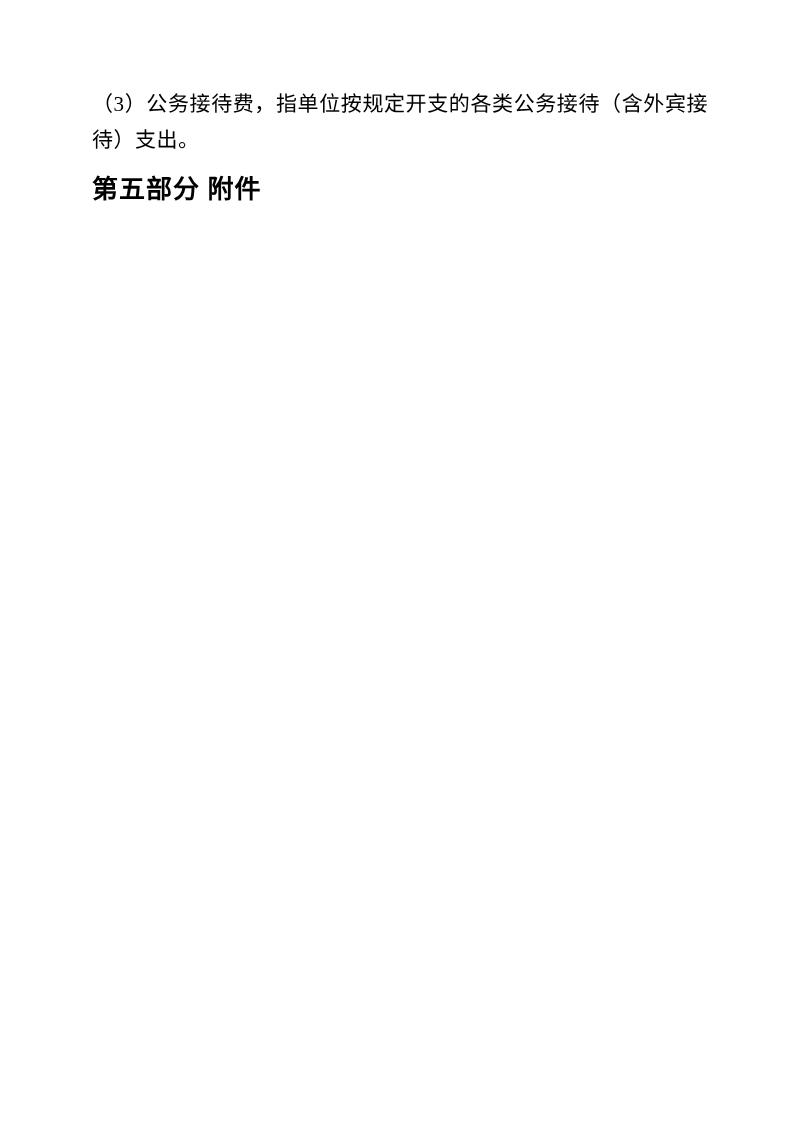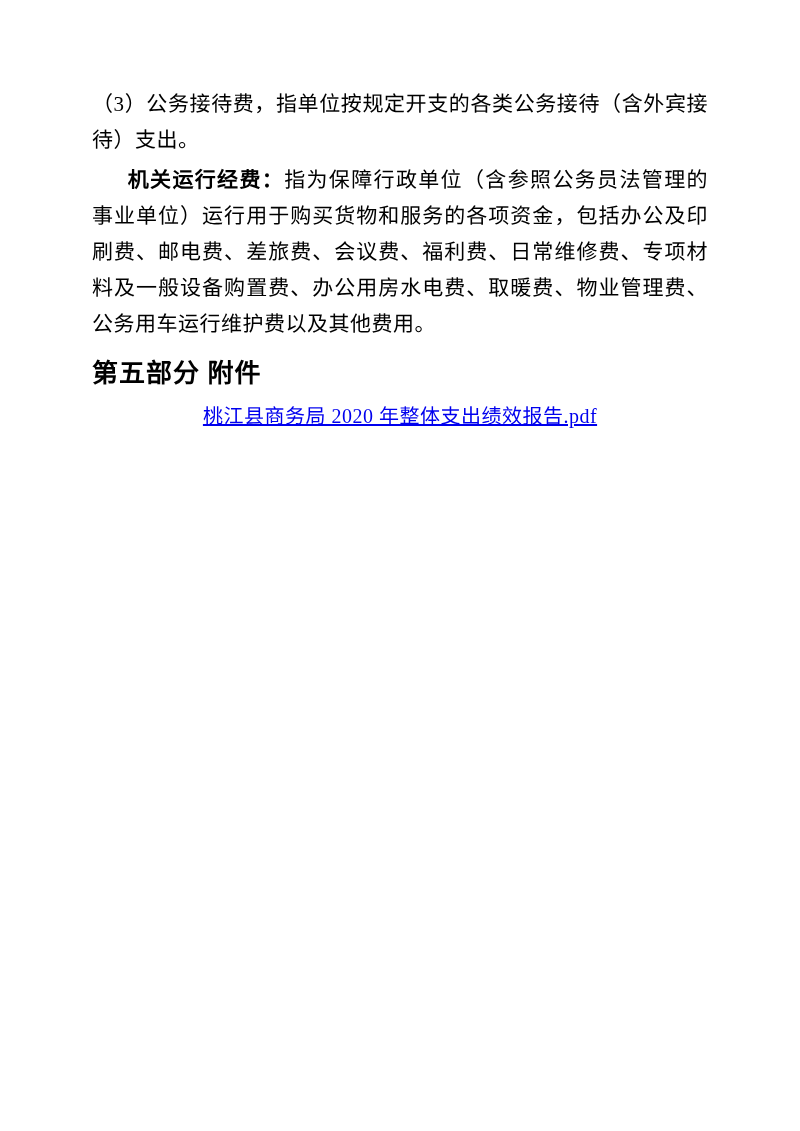--- a/index.html
+++ b/index.html
@@ -55,21 +55,19 @@
     letter-spacing: 0.5px;
   }
 </style>
 </head>
 <body>
 
 <div class="page">
 
   <p class="body-para"><span>（3）公务接待费，指单位按规定开支的各类公务接待（含外宾接待）支出。</span></p>
 
-  <p class="body-para indented"><span class="para-lead">机关运行经费：</span><span>指为保障行政单位（含参照公务员法管理的事业单位）运行用于购买货物和服务的各项资金，包括办公及印刷费、邮电费、差旅费、会议费、福利费、日常维修费、专项材料及一般设备购置费、办公用房水电费、取暖费、物业管理费、公务用车运行维护费以及其他费用。</span></p>
 
   <h2 class="section-heading">第五部分 附件</h2>
 
   <div class="attachment-list">
-    <a class="attachment-link">桃江县商务局 2020 年整体支出绩效报告.pdf</a>
   </div>
 
 </div>
 
 </body></html>

